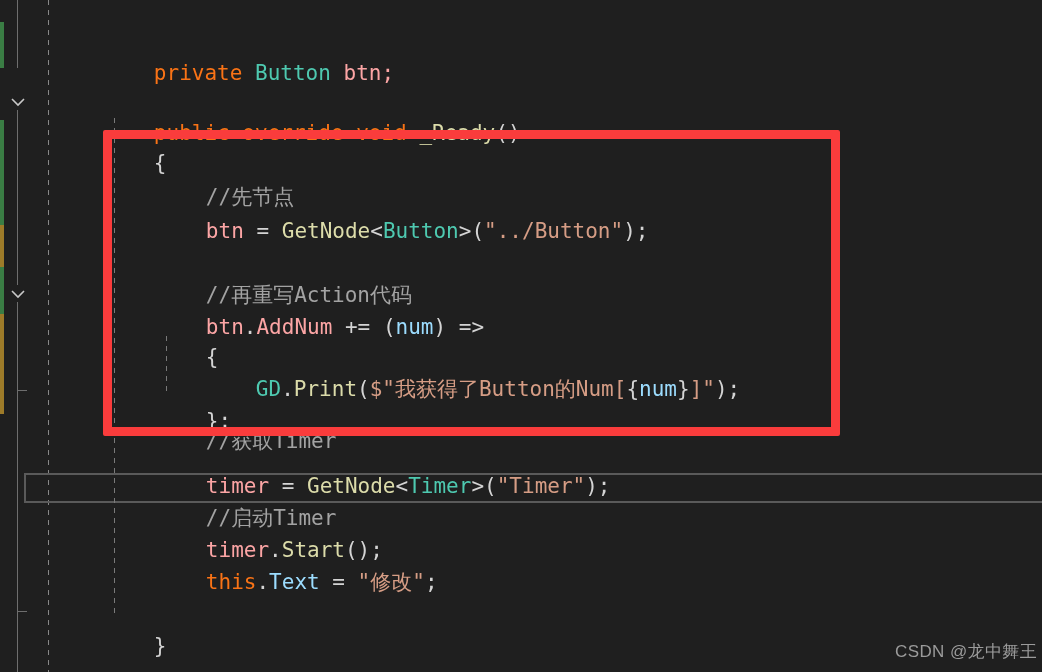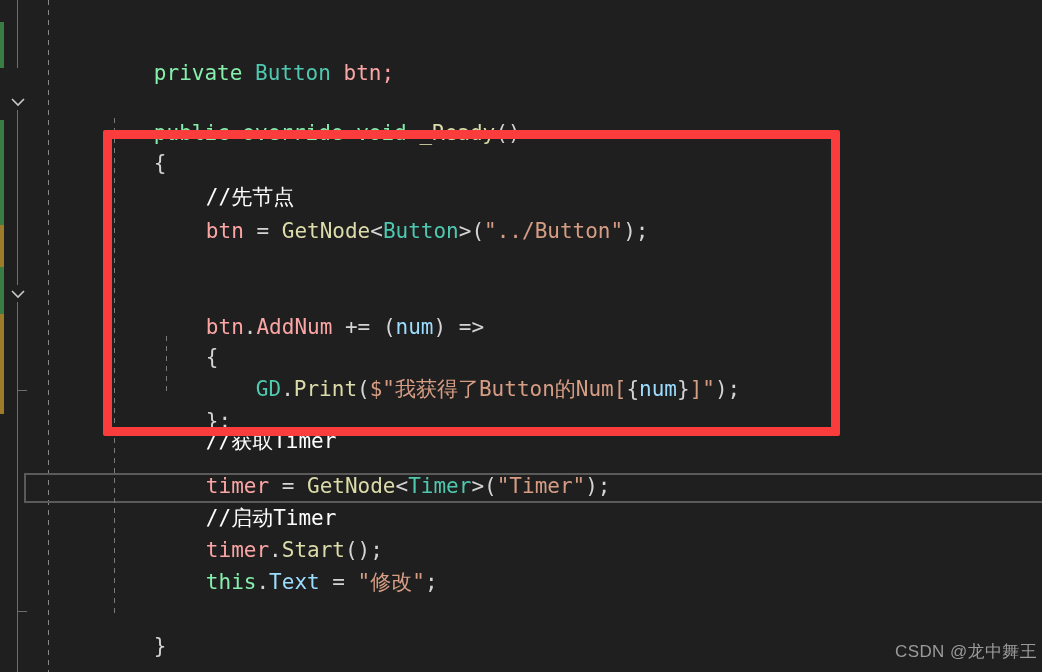--- a/index.html
+++ b/index.html
@@ -81,25 +81,25 @@
     color: #d4d4d4;
   }
   .indent-guide {
     position: absolute;
     width: 1px;
     background-image: linear-gradient(to bottom, #7a7a7a 0 5px, transparent 5px 10px);
     background-size: 1px 10px;
   }
 
   
-  .kw      { color: #86efac; }
+  .kw      { color: #f97316; }
   .type    { color: #4ec9b0; }
   .meth    { color: #dcdcaa; }
   .str     { color: #d69d85; }
-  .cmt     { color: #ffffff; }
+  .cmt     { color: #a3a3a3; }
   .plain   { color: #fca5a5; }
   .param   { color: #9cdcfe; }
   .prop    { color: #9cdcfe; }
   .punc    { color: #d4d4d4; }
   .lens    { color: #8a8a8a; font-size: 20px; }
 
   .squiggle {
     text-decoration: underline wavy #3f9f3f;
     text-underline-offset: 4px;
     text-decoration-thickness: 1px;
@@ -195,20 +195,23 @@
     </div>
 
     <div class="line" style="left:130px;top:186px;">
       <span class="plain">btn </span><span class="punc">= </span><span class="meth">GetNode</span><span class="punc">&lt;</span><span class="type">Button</span><span class="punc">&gt;(</span><span class="str">"../Button"</span><span class="punc">);</span>
     </div>
 
     <div class="line" style="left:130px;top:216px;">
       <span class="plain"></span>
     </div>
 
+    <div class="line" style="left:130px;top:250px;">
+      <span class="cmt">//再重写Action代码</span>
+    </div>
 
     <div class="line" style="left:130px;top:282px;">
       <span class="plain">btn</span><span class="punc">.</span><span class="plain">AddNum </span><span class="punc">+= </span><span class="punc">(</span><span class="param">num</span><span class="punc">) =&gt;</span>
     </div>
 
     <div class="line" style="left:130px;top:312px;">
       <span class="punc">{</span>
     </div>
 
     <div class="indent-guide" style="left:166px;top:336px;height:56px;"></div>

